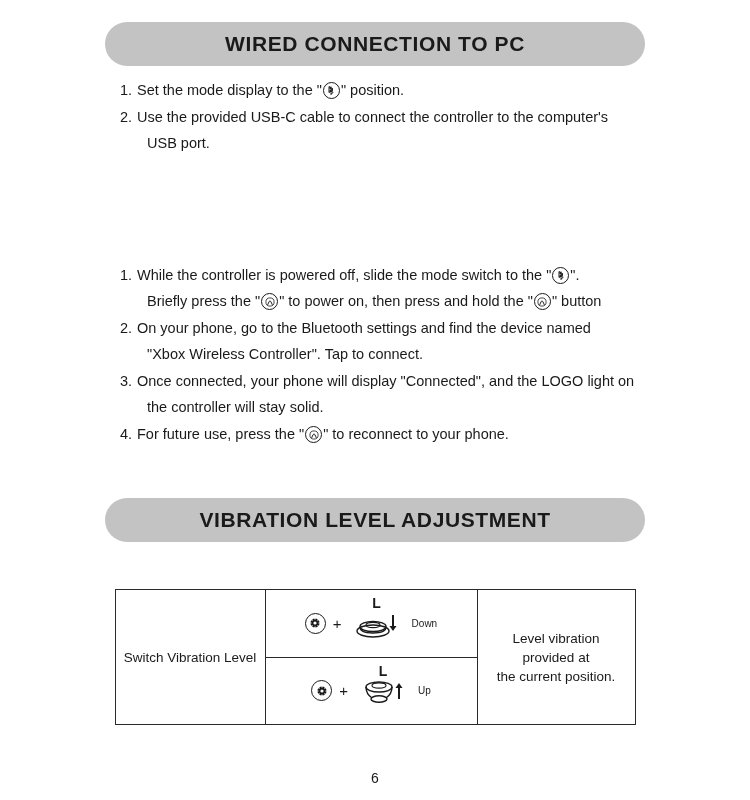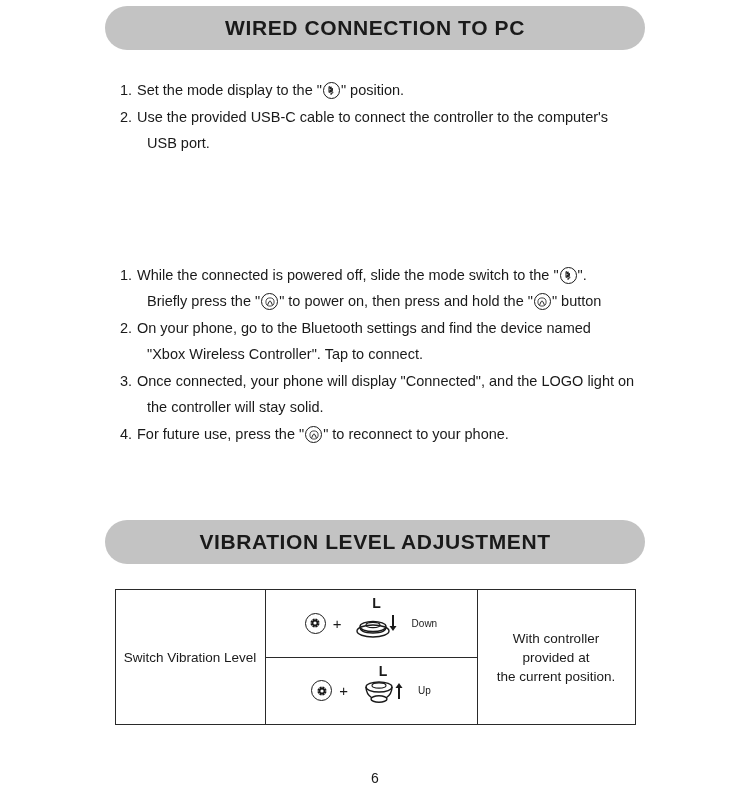--- a/index.html
+++ b/index.html
@@ -18,21 +18,21 @@
   }
   .page {
     width: 750px;
     height: 800px;
     position: relative;
     padding: 0;
   }
 
   
   .section-head {
-    margin: 0 auto;
+    margin: 16px auto;
     width: 540px;
     background: #c3c3c3;
     border-radius: 22px;
     height: 44px;
     display: flex;
     align-items: center;
     justify-content: center;
   }
   .section-head span {
     font-size: 21px;
@@ -165,21 +165,21 @@
       </span>
     </li>
   </ul>
 
 
   <ul class="steps" style="position:absolute; top:262px; left:115px; width:600px;">
     <li class="step">
       <span class="num">1.</span>
       <span class="txt">
         <span class="line">
-          <span>While the connected is powered off, slide the mode switch to the "</span><span class="ic"><svg width="10" height="11" viewBox="0 0 10 11">
+          <span>While the controller is powered off, slide the mode switch to the "</span><span class="ic"><svg width="10" height="11" viewBox="0 0 10 11">
                 <path d="M3 2.2 L7 4.5 L3 7 V1 L7 3.5 L3 5.8" fill="none" stroke="#1a1a1a" stroke-width="1"></path>
                 <path d="M5 1 V 9.5" stroke="#1a1a1a" stroke-width="0.9"></path>
                 <path d="M5 5.3 L7.2 6.9 L5 8.6" fill="none" stroke="#1a1a1a" stroke-width="1"></path>
               </svg></span><span>".</span>
         </span>
         <span class="line indent">
           <span>Briefly press the "</span><span class="ic"><svg width="11" height="11" viewBox="0 0 11 11">
                 <circle cx="5.5" cy="5.5" r="4.1" fill="none" stroke="#1a1a1a" stroke-width="0.8"></circle>
                 <path d="M3.2 8.4 C4 5.6 5.5 4.3 5.5 4.3 C5.5 4.3 7 5.6 7.8 8.4" fill="none" stroke="#1a1a1a" stroke-width="1"></path>
               </svg></span><span>" to power on, then press and hold the "</span><span class="ic"><svg width="11" height="11" viewBox="0 0 11 11">
@@ -209,21 +209,21 @@
         <span class="line">
           <span>For future use, press the "</span><span class="ic"><svg width="11" height="11" viewBox="0 0 11 11">
                 <circle cx="5.5" cy="5.5" r="4.1" fill="none" stroke="#1a1a1a" stroke-width="0.8"></circle>
                 <path d="M3.2 8.4 C4 5.6 5.5 4.3 5.5 4.3 C5.5 4.3 7 5.6 7.8 8.4" fill="none" stroke="#1a1a1a" stroke-width="1"></path>
               </svg></span><span>"  to reconnect to your phone.</span>
         </span>
       </span>
     </li>
   </ul>
 
-  <div style="position:absolute; top:520px; left:105px; width:540px;">
+  <div style="position:absolute; top:482px; left:105px; width:540px;">
     <div class="section-head">
       <span>VIBRATION LEVEL ADJUSTMENT</span>
     </div>
   </div>
 
   <div style="position:absolute; top:589px; left:0; width:750px;">
     <table class="vib-table">
       <tbody>
           <tr>
         <td class="cell-label" rowspan="2">
@@ -260,21 +260,21 @@
                 <ellipse cx="24" cy="28" rx="7" ry="2.6" fill="none" stroke="#1a1a1a" stroke-width="1.1"></ellipse>
 
                 <path d="M44 18 V32" stroke="#1a1a1a" stroke-width="2"></path>
                 <path d="M40.5 29 L44 34 L47.5 29 Z" fill="#1a1a1a"></path>
               </svg>
             </span>
             <span class="arrow-lbl">Down</span>
           </div>
         </td>
         <td class="cell-note" rowspan="2">
-          <span class="note-line">With controller</span>
+          <span class="note-line">Level vibration</span>
           <span class="note-line">provided at</span>
           <span class="note-line">the current position.</span>
         </td>
       </tr>
       <tr>
         <td class="cell-action">
           <div class="action-row">
             <span class="gear-circle">
               <svg width="13" height="13" viewBox="0 0 13 13">
                 <circle cx="6.5" cy="6.5" r="4.6" fill="#1a1a1a"></circle>

